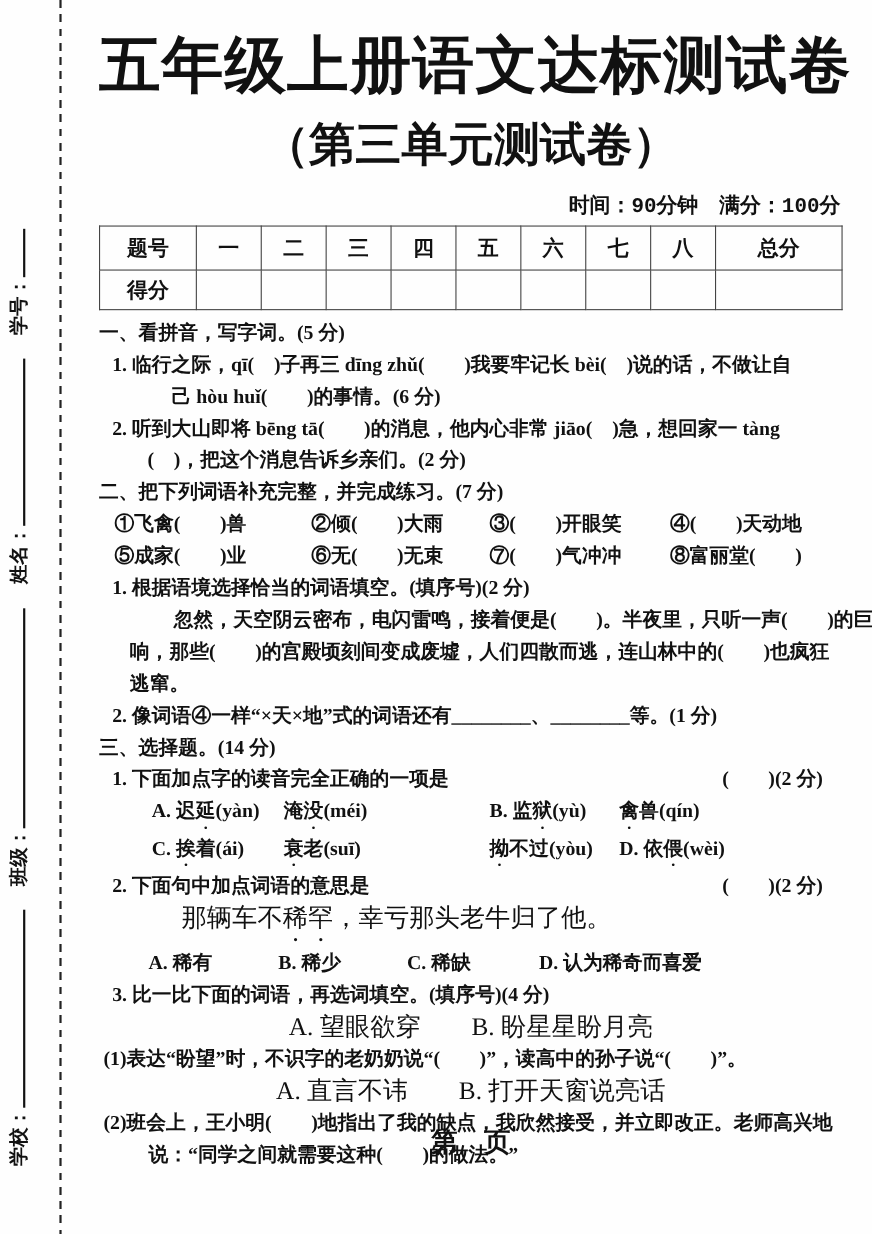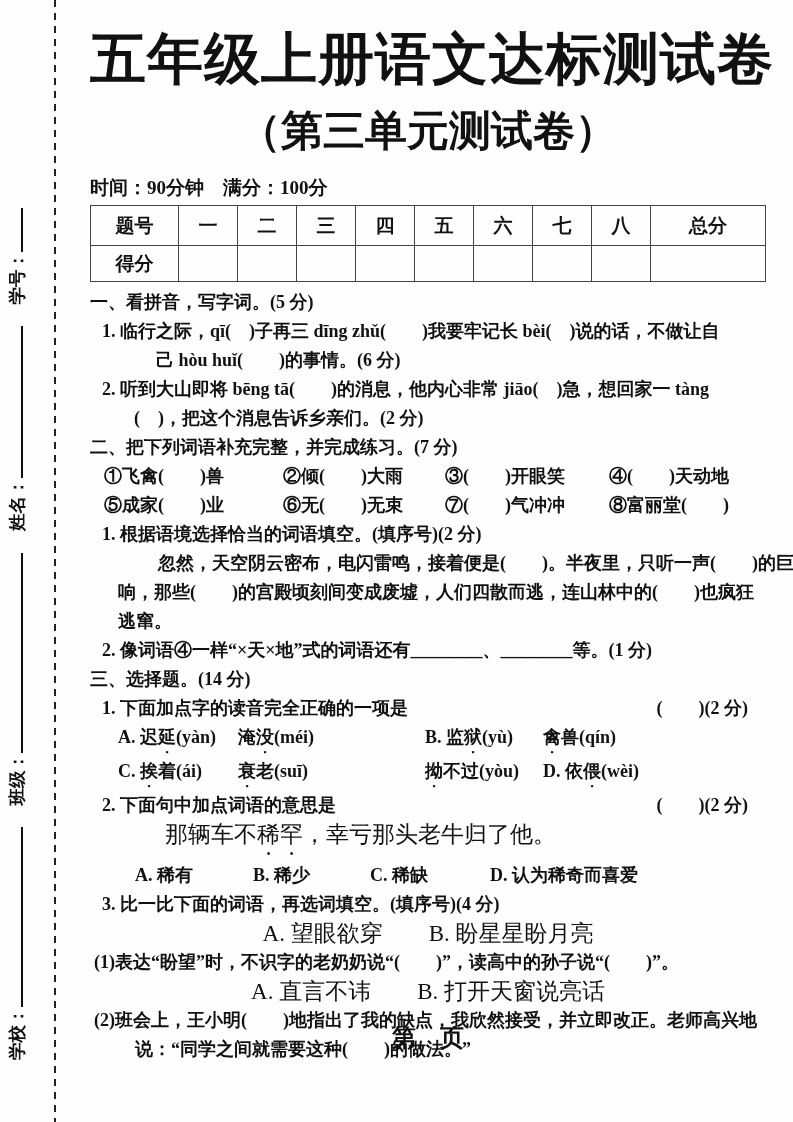--- a/index.html
+++ b/index.html
@@ -42,23 +42,23 @@
     text-align: center; letter-spacing: 1px; white-space: nowrap;
   }
   .subtitle {
     margin-top: 14px;
     font-family: "Liberation Sans", "DejaVu Sans", sans-serif;
     font-weight: 900; font-size: 42px; line-height: 50px;
     text-align: center; white-space: nowrap;
   }
   .info {
     margin-top: 20px; padding-right: 2px;
-    font-family: Liberation Serif, serif;
+    font-family: Liberation Mono, monospace;
     font-weight: bold; font-size: 19px; line-height: 24px;
-    text-align: left; white-space: nowrap;
+    text-align: right; white-space: nowrap;
   }
   table.score {
     margin-top: 5px; width: 100%;
     border-collapse: collapse;
   }
   table.score th, table.score td {
     border: 1.5px solid #444;
     text-align: center; vertical-align: middle;
     font-size: 19px;
     font-family: "Liberation Sans", "DejaVu Sans", sans-serif;
@@ -81,21 +81,21 @@
   .ml75 { margin-left: 75px; }
 
   .flexln { display: flex; justify-content: space-between; padding-right: 18px; }
 
   .wordgrid {
     display: grid; grid-template-columns: 179px 162px 164px auto;
     margin-left: 14px;
   }
   .optgrid1 {
     display: grid; grid-template-columns: 120px 187px 118px auto;
-    margin-left: 28px;
+    margin-left: 48px;
   }
   .optgrid2 {
     display: grid; grid-template-columns: 118px 117px 120px auto;
     margin-left: 45px;
   }
   .kai { font-weight: normal; font-size: 23px; }
   .center { text-align: center; white-space: nowrap; }
 
   .emdot {
     -webkit-text-emphasis: filled dot #111;

